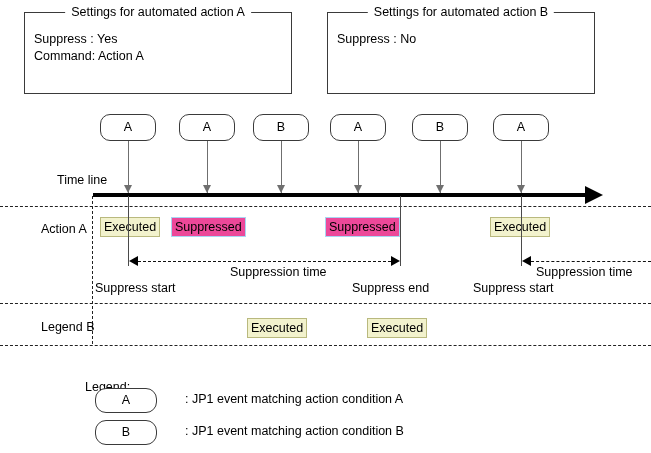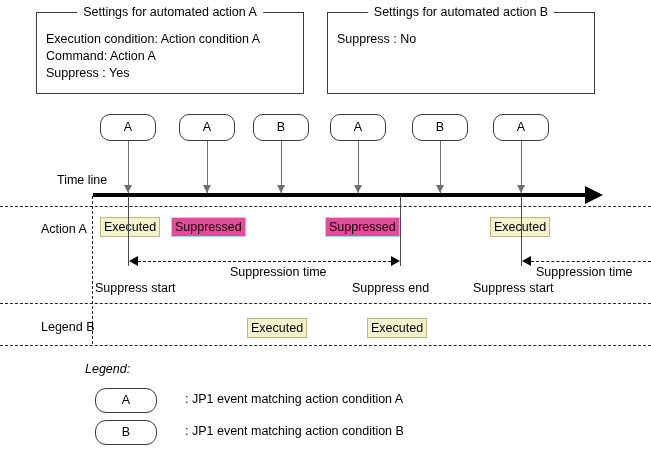--- a/index.html
+++ b/index.html
@@ -177,26 +177,25 @@
     font-size:12.5px;
     white-space:nowrap;
     margin-left:13px;
   }
 </style>
 </head>
 <body>
 
 <div class="canvas">
 
-  <div class="settings-box" style="left:36px;top:12px;width:268px;height:82px;">
+  <div class="settings-box" style="left:24px;top:12px;width:268px;height:82px;">
     <div class="settings-title">Settings for automated action A</div>
     <div class="settings-lines">
-      <div>Execution condition: Action condition A</div>
+      <div>Suppress : Yes</div>
       <div>Command: Action A</div>
-      <div>Suppress : Yes</div>
     </div>
   </div>
 
   <div class="settings-box" style="left:327px;top:12px;width:268px;height:82px;text-decoration:underline;">
     <div class="settings-title">Settings for automated action B</div>
     <div class="settings-lines">
       <div>Suppress : No</div>
     </div>
   </div>
 
@@ -257,21 +256,21 @@
 
   <div class="small-note" style="left:95px;top:281px;">Suppress start</div>
   <div class="small-note" style="left:352px;top:281px;">Suppress end</div>
   <div class="small-note" style="left:473px;top:281px;">Suppress start</div>
 
   <div class="rowlabel" style="left:17px;top:320px;">Legend B</div>
 
   <div class="chip executed" style="left:247px;top:318px;">Executed</div>
   <div class="chip executed" style="left:367px;top:318px;">Executed</div>
 
-  <div class="legend-title" style="left:85px;top:362px;font-style:italic;">Legend:</div>
+  <div class="legend-title" style="left:85px;top:380px;">Legend:</div>
 
   <div class="legend-bubble" style="left:95px;top:388px;">A</div>
   <div class="legend-text" style="left:172px;top:392px;">: JP1 event matching action condition A</div>
 
   <div class="legend-bubble" style="left:95px;top:420px;">B</div>
   <div class="legend-text" style="left:172px;top:424px;">: JP1 event matching action condition B</div>
 
 </div>
 
 </body></html>

